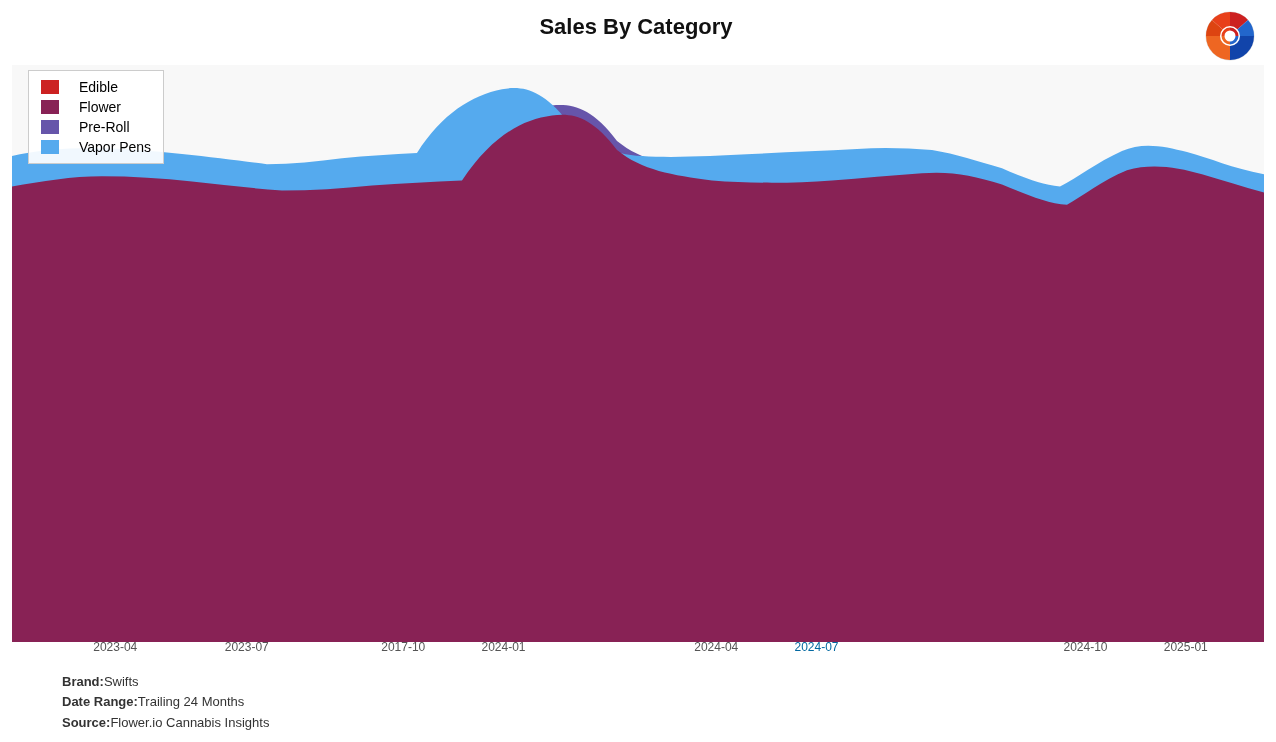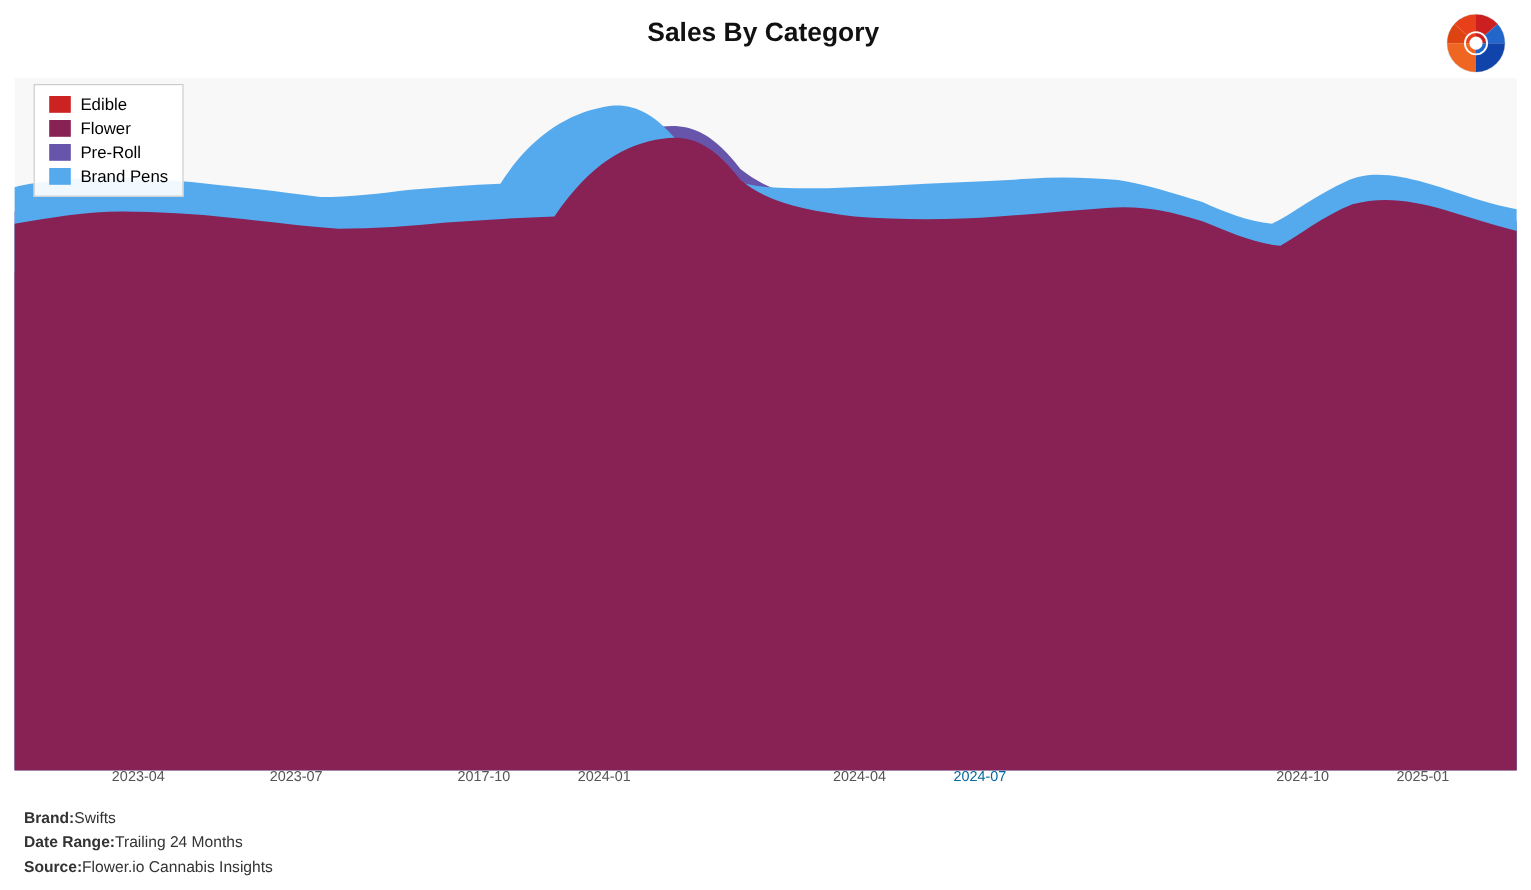--- a/index.html
+++ b/index.html
@@ -60,21 +60,21 @@
       top: 70px;
       left: 28px;
       background: rgba(255,255,255,0.92);
       border: 1px solid #ccc;
       padding: 8px 12px;
       z-index: 10;
     }
     .legend-item {
       display: flex;
       align-items: center;
-      gap: 8px;
+      gap: 20px;
       margin-bottom: 4px;
       font-size: 14px;
     }
     .legend-item:last-child { margin-bottom: 0; }
     .legend-swatch {
       width: 18px;
       height: 14px;
       display: inline-block;
       flex-shrink: 0;
     }
@@ -85,21 +85,21 @@
     }
     
     .footer-info {
       position: absolute;
       bottom: 8px;
       left: 20px;
       font-size: 13px;
       color: #333;
       line-height: 1.6;
     }
-    .footer-info span.label { font-weight: 700; }
+    .footer-info span.label { font-weight: 700; margin-left: 42px; }
   </style>
 </head>
 <body>
 
 <div class="page">
 
   <div class="logo-area">
     <svg class="logo-icon" viewBox="0 0 52 52" xmlns="http://www.w3.org/2000/svg">
 
       <circle cx="26" cy="26" r="24" fill="none" stroke="#ddd" stroke-width="1"></circle>
@@ -134,21 +134,21 @@
     <div class="legend-item">
       <span class="legend-swatch" style="background:#882255;"></span>
       <span>Flower</span>
     </div>
     <div class="legend-item">
       <span class="legend-swatch" style="background:#6655aa;"></span>
       <span>Pre-Roll</span>
     </div>
     <div class="legend-item">
       <span class="legend-swatch" style="background:#55aaee;"></span>
-      <span>Brand Pens</span>
+      <span>Vapor Pens</span>
     </div>
   </div>
 
   <div class="chart-container">
     <svg class="chart-svg" viewBox="0 0 1252 570" preserveAspectRatio="none" xmlns="http://www.w3.org/2000/svg">
 
       <rect x="0" y="0" width="1252" height="570" fill="#f8f8f8"></rect>
 
       <path d="
         M0,570

